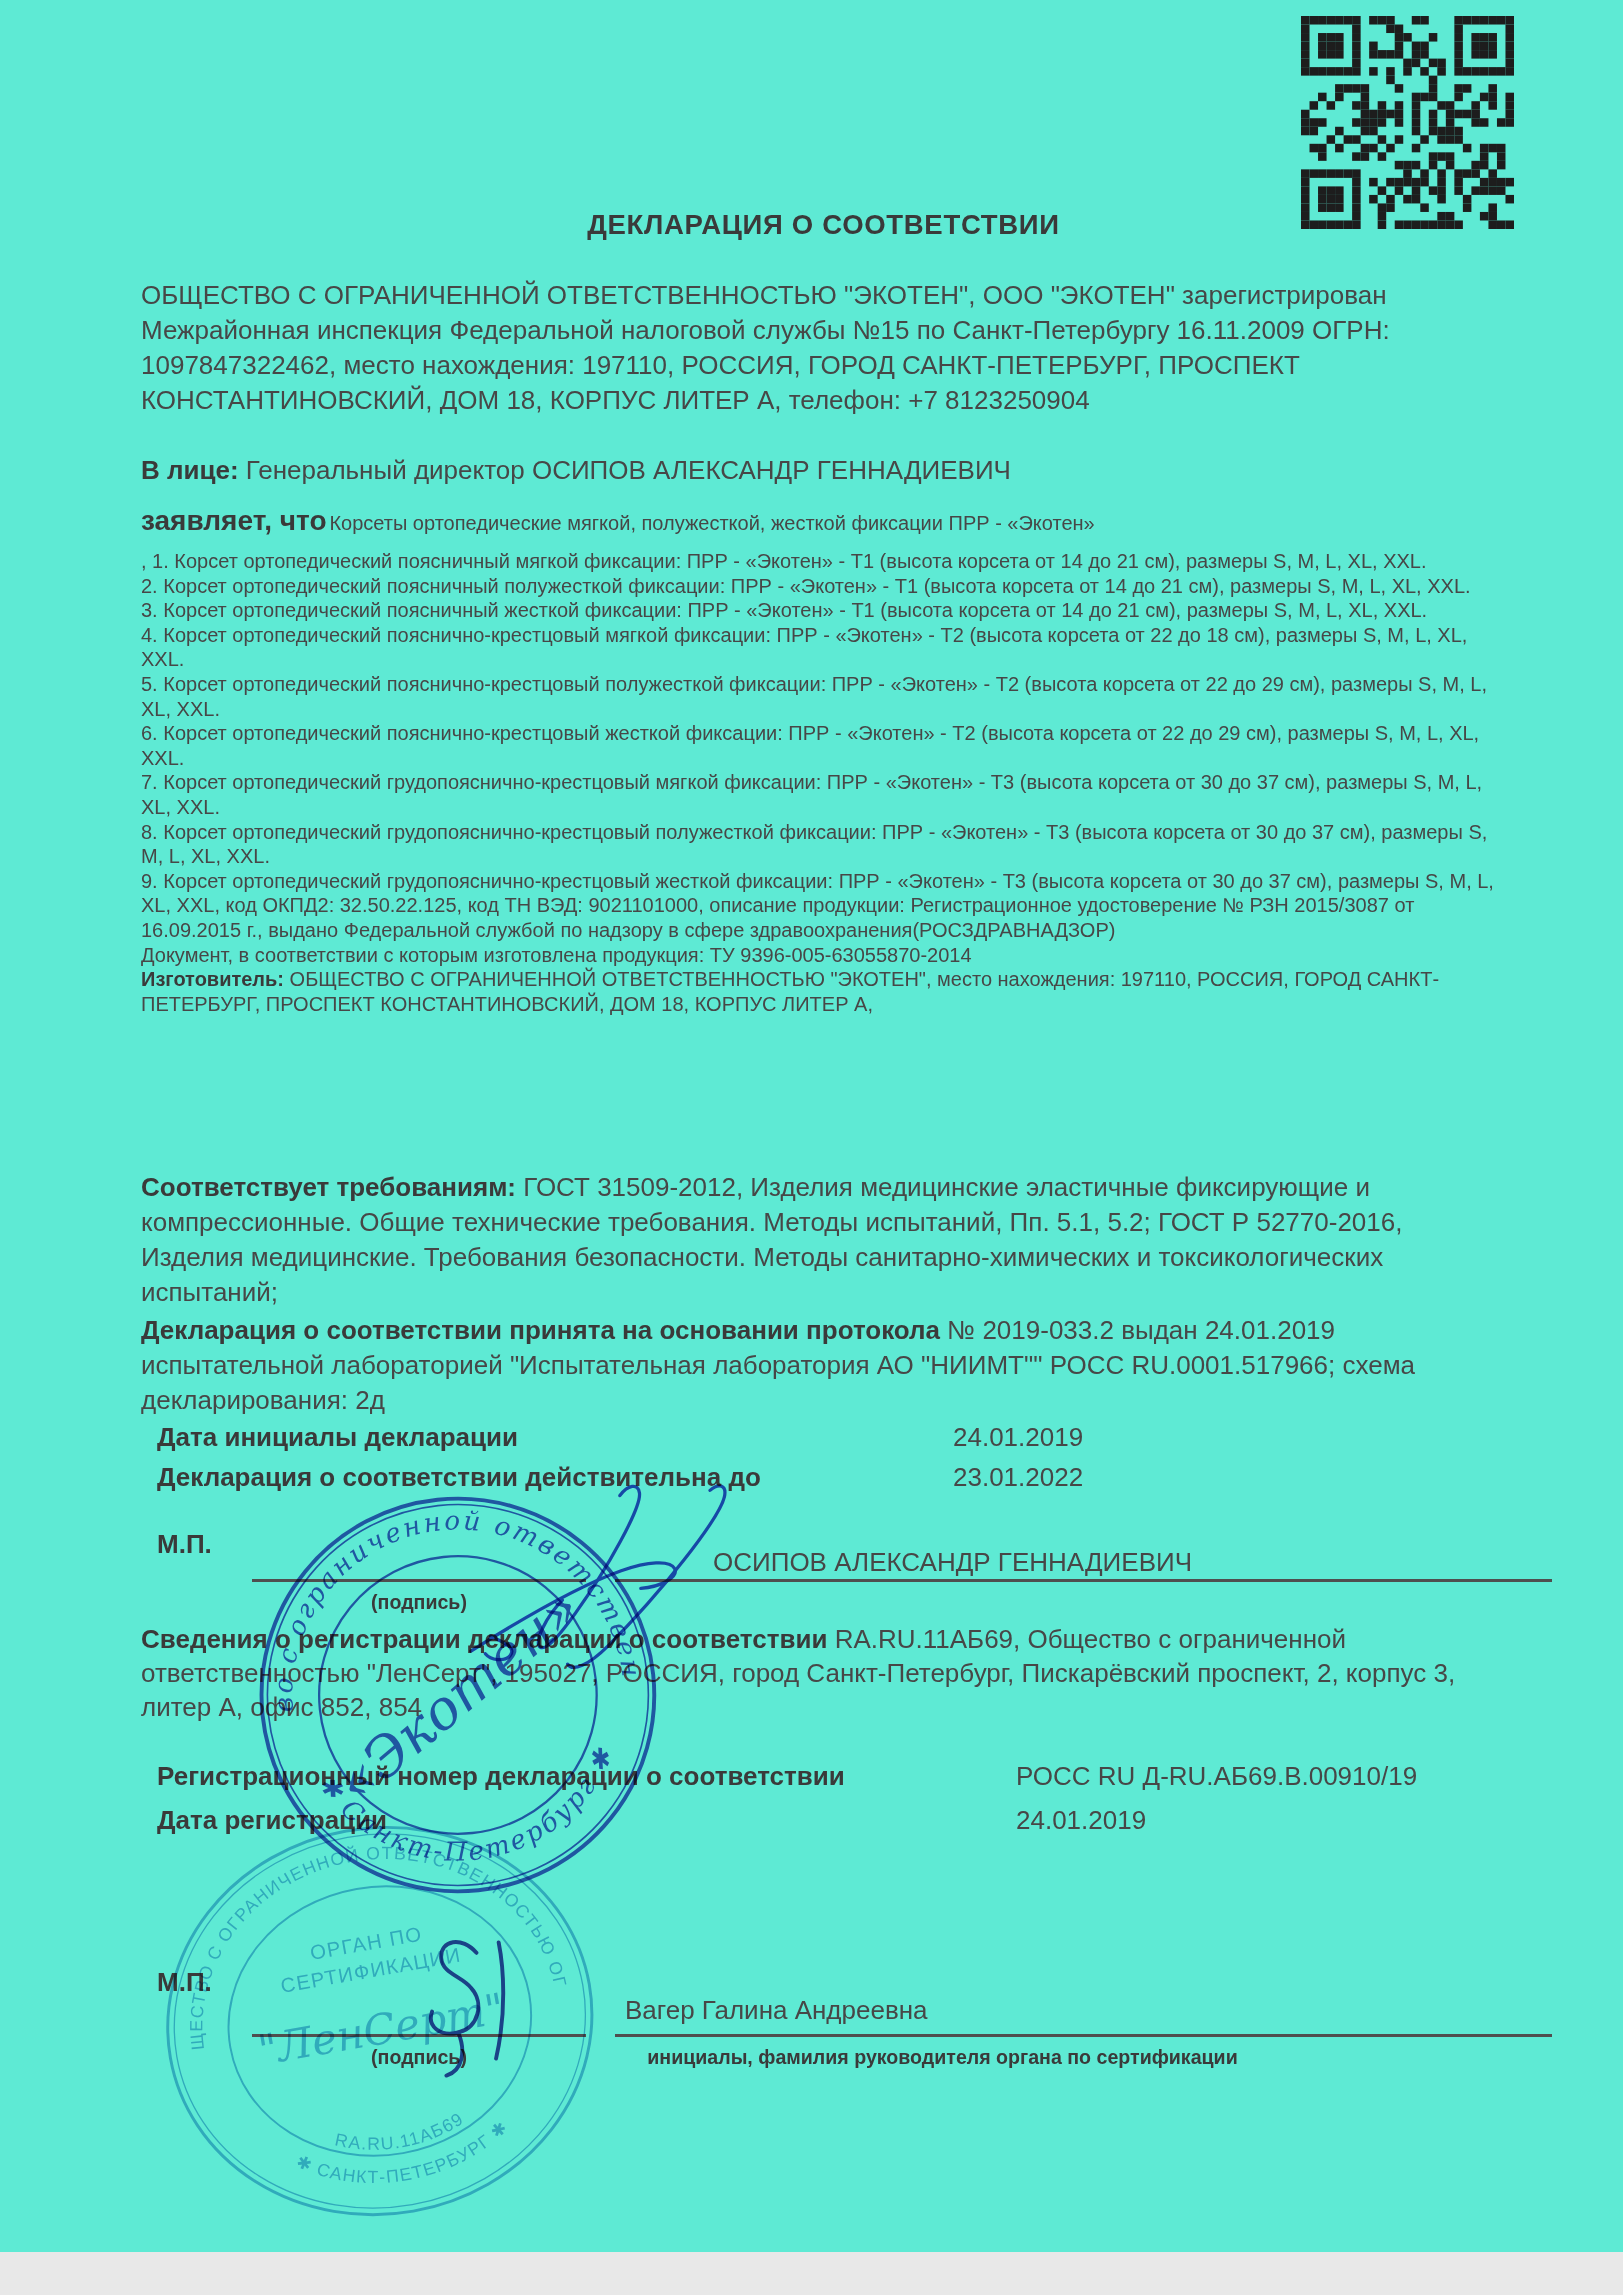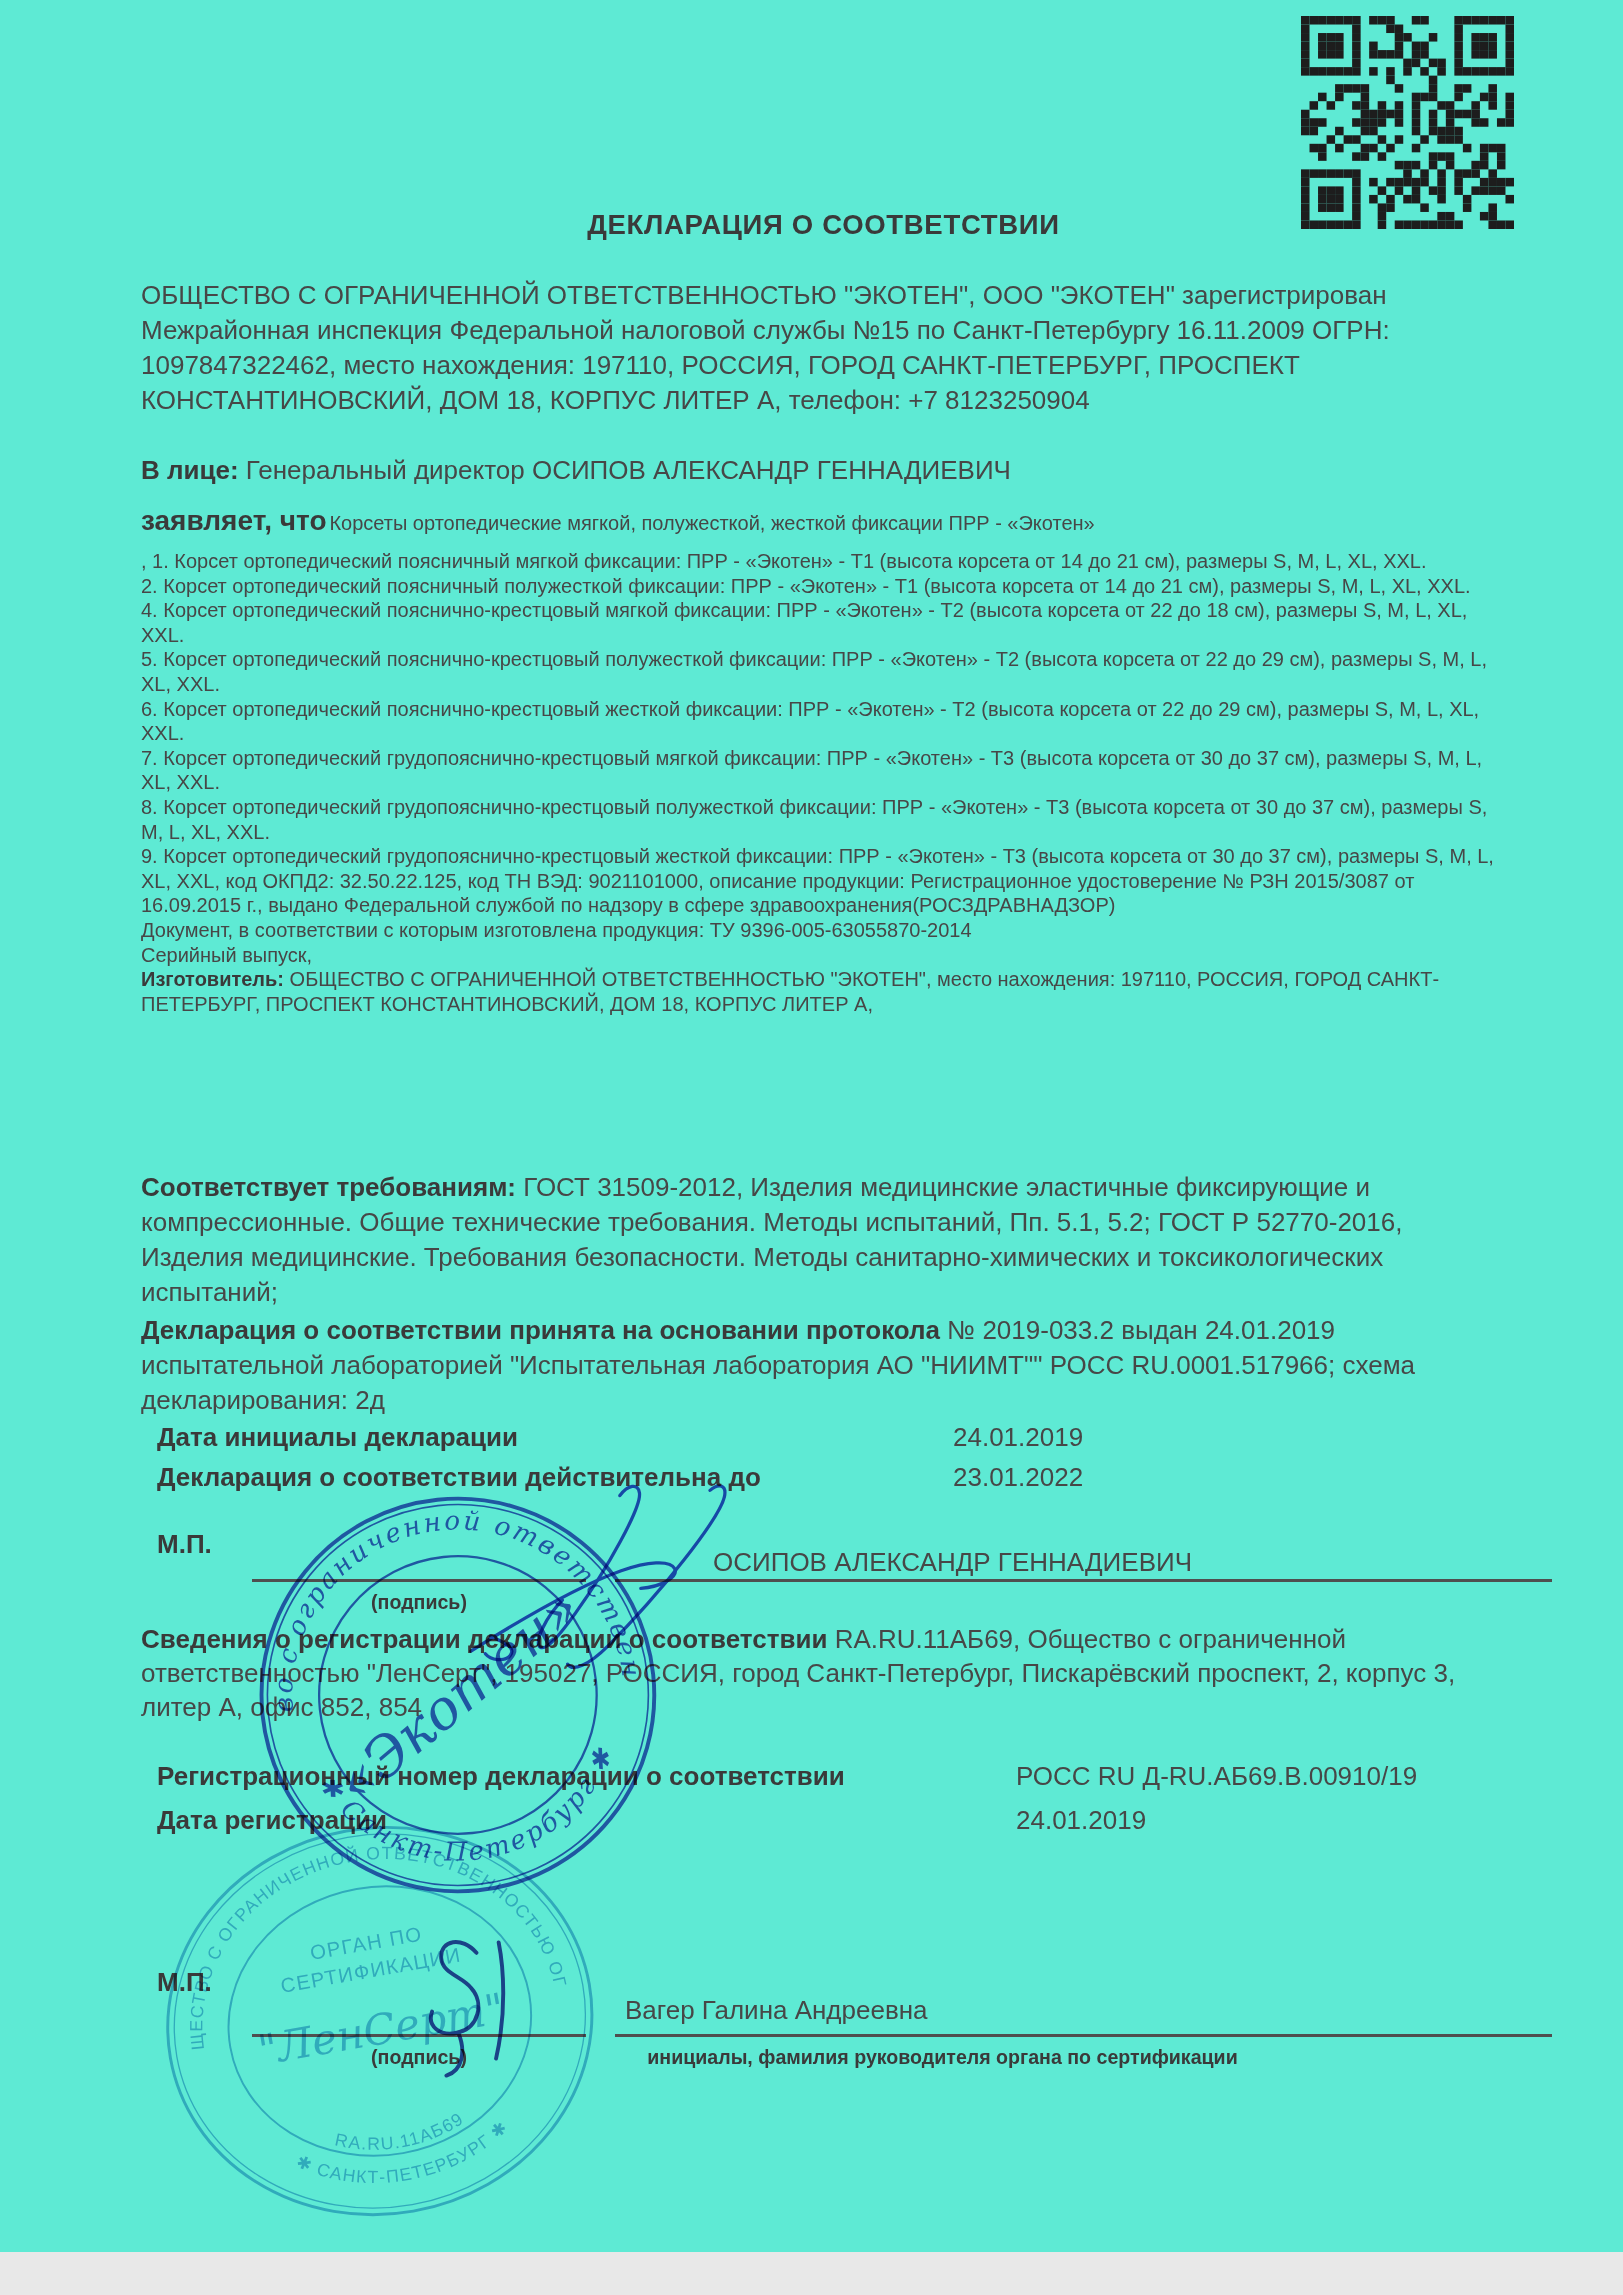--- a/index.html
+++ b/index.html
@@ -336,29 +336,29 @@
   <p class="abs fs40" style="left:141px;top:278px;width:1368px;">ОБЩЕСТВО С ОГРАНИЧЕННОЙ ОТВЕТСТВЕННОСТЬЮ "ЭКОТЕН", ООО "ЭКОТЕН" зарегистрирован Межрайонная инспекция Федеральной налоговой службы №15 по Санкт-Петербургу 16.11.2009 ОГРН: 1097847322462, место нахождения: 197110, РОССИЯ, ГОРОД САНКТ-ПЕТЕРБУРГ, ПРОСПЕКТ КОНСТАНТИНОВСКИЙ, ДОМ 18, КОРПУС ЛИТЕР А, телефон: +7 8123250904</p>
 
   <p class="abs" style="left:141px;top:505px;width:1368px;"><span class="declare-label">заявляет, что</span> <span class="declare-value">Корсеты ортопедические мягкой, полужесткой, жесткой фиксации ПРР - «Экотен»</span></p>
 
   <p class="abs fs40" style="left:141px;top:453px;width:1368px;"><span class="b">В лице:</span> <span>Генеральный директор ОСИПОВ АЛЕКСАНДР ГЕННАДИЕВИЧ</span></p>
 
   <div class="abs fs31" style="left:141px;top:549px;width:1368px;">
     <div>
         <div>, 1. Корсет ортопедический поясничный мягкой фиксации: ПРР - «Экотен» - Т1 (высота корсета от 14 до 21 см), размеры S, M, L, XL, XXL.</div>
         <div>2. Корсет ортопедический поясничный полужесткой фиксации: ПРР - «Экотен» - Т1 (высота корсета от 14 до 21 см), размеры S, M, L, XL, XXL.</div>
+        <div>3. Корсет ортопедический поясничный жесткой фиксации: ПРР - «Экотен» - Т1 (высота корсета от 14 до 21 см), размеры S, M, L, XL, XXL.</div>
         <div>4. Корсет ортопедический пояснично-крестцовый мягкой фиксации: ПРР - «Экотен» - Т2 (высота корсета от 22 до 18 см), размеры S, M, L, XL, XXL.</div>
         <div>5. Корсет ортопедический пояснично-крестцовый полужесткой фиксации: ПРР - «Экотен» - Т2 (высота корсета от 22 до 29 см), размеры S, M, L, XL, XXL.</div>
         <div>6. Корсет ортопедический пояснично-крестцовый жесткой фиксации: ПРР - «Экотен» - Т2 (высота корсета от 22 до 29 см), размеры S, M, L, XL, XXL.</div>
         <div>7. Корсет ортопедический грудопояснично-крестцовый мягкой фиксации: ПРР - «Экотен» - Т3 (высота корсета от 30 до 37 см), размеры S, M, L, XL, XXL.</div>
         <div>8. Корсет ортопедический грудопояснично-крестцовый полужесткой фиксации: ПРР - «Экотен» - Т3 (высота корсета от 30 до 37 см), размеры S, M, L, XL, XXL.</div>
         <div>9. Корсет ортопедический грудопояснично-крестцовый жесткой фиксации: ПРР - «Экотен» - Т3 (высота корсета от 30 до 37 см), размеры S, M, L, XL, XXL, код ОКПД2: 32.50.22.125, код ТН ВЭД: 9021101000, описание продукции: Регистрационное удостоверение № РЗН 2015/3087 от 16.09.2015 г., выдано Федеральной службой по надзору в сфере здравоохранения(РОСЗДРАВНАДЗОР)</div>
       </div>
     <div>Документ, в соответствии с которым изготовлена продукция: ТУ 9396-005-63055870-2014</div>
-    <div>Серийный выпуск,</div>
     <div><span class="b">Изготовитель:</span> <span>ОБЩЕСТВО С ОГРАНИЧЕННОЙ ОТВЕТСТВЕННОСТЬЮ "ЭКОТЕН", место нахождения: 197110, РОССИЯ, ГОРОД САНКТ-ПЕТЕРБУРГ, ПРОСПЕКТ КОНСТАНТИНОВСКИЙ, ДОМ 18, КОРПУС ЛИТЕР А,</span></div>
   </div>
 
   <p class="abs fs40" style="left:141px;top:1170px;width:1368px;"><span class="b">Соответствует требованиям:</span> <span>ГОСТ 31509-2012, Изделия медицинские эластичные фиксирующие и компрессионные. Общие технические требования. Методы испытаний, Пп. 5.1, 5.2; ГОСТ Р 52770-2016, Изделия медицинские. Требования безопасности. Методы санитарно-химических и токсикологических испытаний;</span></p>
 
   <p class="abs fs40" style="left:141px;top:1313px;width:1368px;"><span class="b">Декларация о соответствии принята на основании протокола</span> <span>№ 2019-033.2 выдан 24.01.2019 испытательной лабораторией "Испытательная лаборатория АО "НИИМТ"" РОСС RU.0001.517966; схема декларирования: 2д</span></p>
 
   <div class="abs label-row" style="top:1422px;">Дата инициалы декларации</div>
   <div class="value-abs" style="left:953px;top:1422px;">24.01.2019</div>
 

